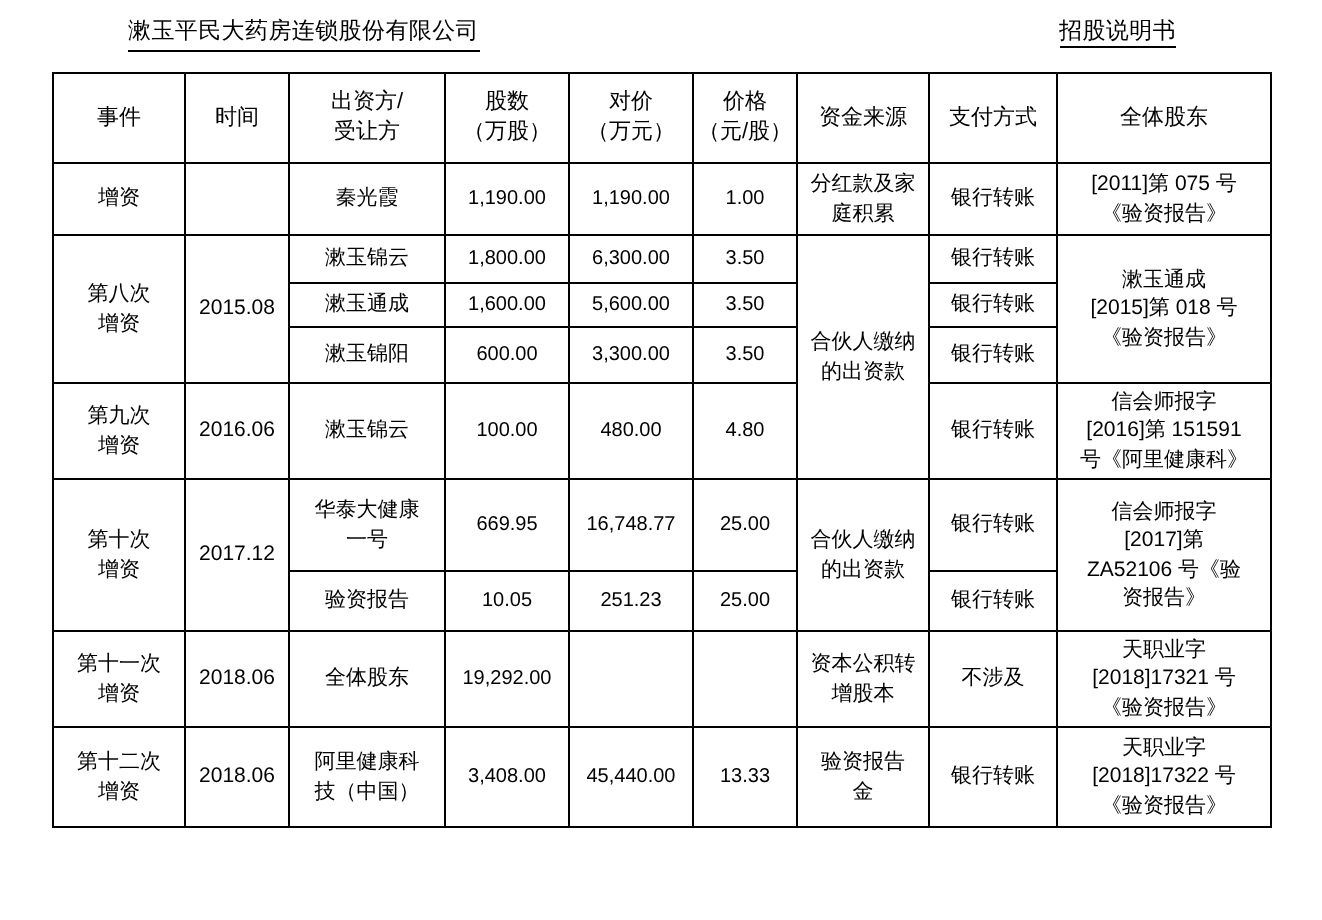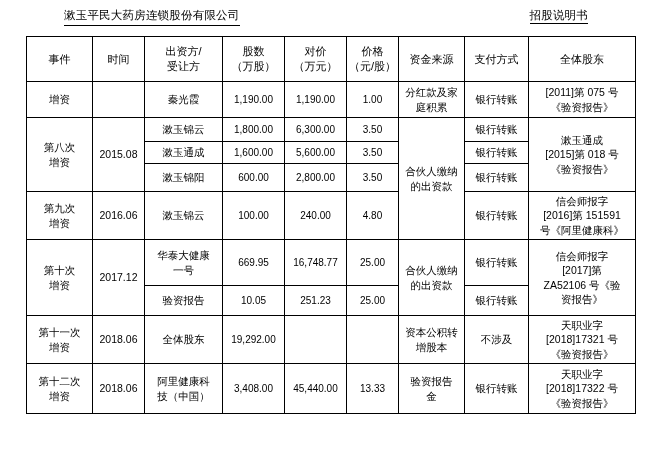--- a/index.html
+++ b/index.html
@@ -181,34 +181,34 @@
           <td>漱玉通成</td>
           <td class="num">1,600.00</td>
           <td class="num">5,600.00</td>
           <td class="num">3.50</td>
           <td>银行转账</td>
         </tr>
 
         <tr style="height:28px;">
           <td>漱玉锦阳</td>
           <td class="num">600.00</td>
-          <td class="num">2,800.00</td>
+          <td class="num">3,300.00</td>
           <td class="num">3.50</td>
           <td>银行转账</td>
         </tr>
 
         <tr style="height:48px;">
           <td>
             <div>第九次</div>
             <div>增资</div>
           </td>
           <td>2016.06</td>
           <td>漱玉锦云</td>
           <td class="num">100.00</td>
-          <td class="num">240.00</td>
+          <td class="num">480.00</td>
           <td class="num">4.80</td>
           <td>银行转账</td>
           <td>
             <div>信会师报字</div>
             <div>[2016]第 151591</div>
             <div>号《阿里健康科》</div>
           </td>
         </tr>
 
         <tr style="height:46px;">

